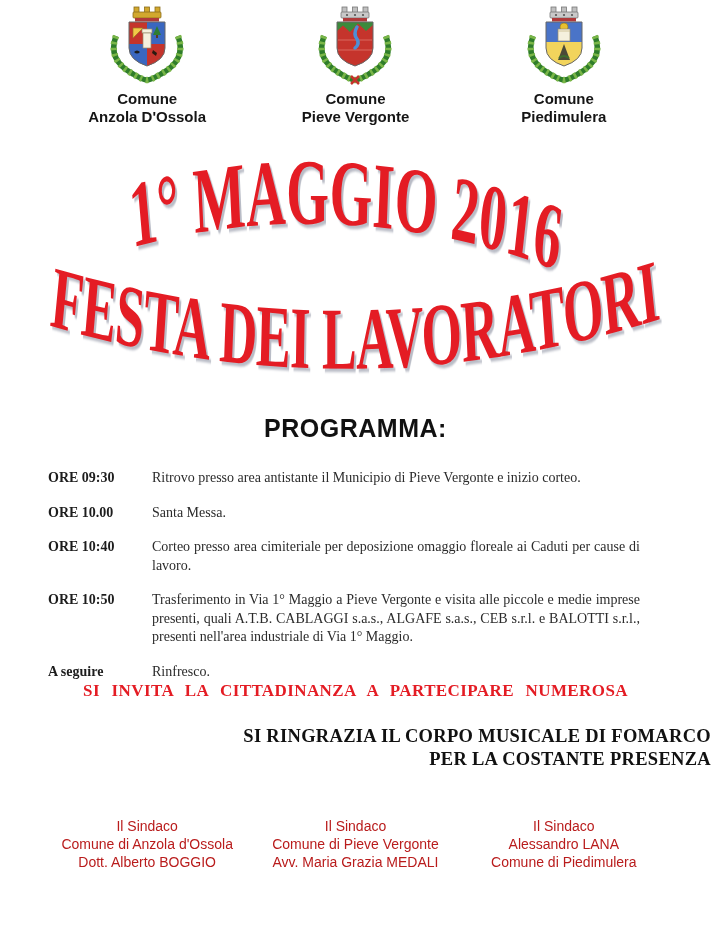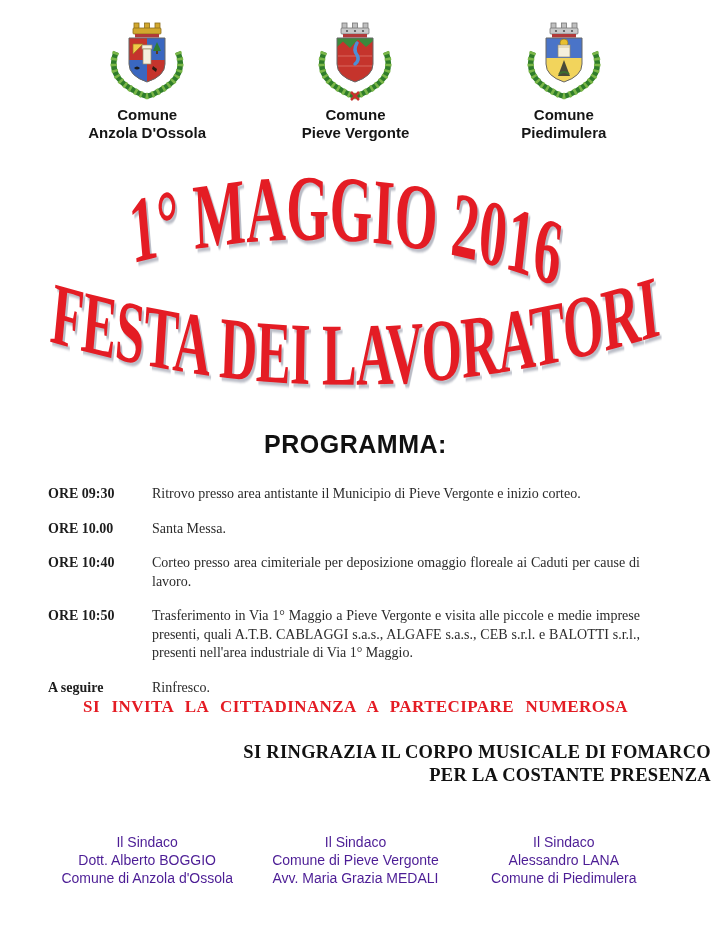--- a/index.html
+++ b/index.html
@@ -1,20 +1,20 @@
 <!DOCTYPE html>
 <html><head>
 <meta charset="utf-8">
 <style>
   html,body{margin:0;padding:0;}
   body{
     width:711px;height:927px;background:#ffffff;overflow:hidden;
     font-family:"Liberation Sans", sans-serif;color:#2b2b2b;
   }
-  .page{width:711px;height:710px;padding-top:16px;box-sizing:border-box;}
+  .page{width:711px;height:710px;box-sizing:border-box;}
 
   
   .communes{display:flex;margin:0 43px;}
   .commune-col{flex:1;display:flex;flex-direction:column;align-items:center;}
   .crest{width:90px;height:88px;display:block;}
   .commune-caption{margin-top:2px;text-align:center;font-weight:bold;
     font-size:15px;line-height:18px;color:#151515;}
 
   
   .wordart{display:block;margin:14px 0 0 25px;width:660px;height:248px;overflow:visible;}
@@ -49,21 +49,21 @@
 
   
   .thanks{
     margin-top:24px;text-align:right;color:#111;
     font-family:"Liberation Serif", serif;font-weight:bold;
     font-size:18.5px;line-height:23px;letter-spacing:0.3px;
   }
 
   
   .signatures{display:flex;margin:46px 43px 0;}
-  .sig-col{flex:1;text-align:center;font-size:14px;line-height:18px;color:#4c1d95;}
+  .sig-col{flex:1;text-align:center;font-size:14px;line-height:18px;color:#b91c1c;}
 </style>
 </head>
 <body>
 
 <div class="page">
 
   <div class="communes">
 
     <div class="commune-col">
       <svg class="crest" viewBox="0 0 90 88">
@@ -225,22 +225,22 @@
   <div class="invitation">SI INVITA LA CITTADINANZA A PARTECIPARE NUMEROSA</div>
 
   <div class="thanks">
     <div>SI RINGRAZIA IL CORPO MUSICALE DI FOMARCO</div>
     <div>PER LA COSTANTE PRESENZA</div>
   </div>
 
   <div class="signatures">
     <div class="sig-col">
       <div>Il Sindaco</div>
+      <div>Comune di Anzola d'Ossola</div>
       <div>Dott. Alberto BOGGIO</div>
-      <div>Comune di Anzola d'Ossola</div>
     </div>
     <div class="sig-col">
       <div>Il Sindaco</div>
       <div>Comune di Pieve Vergonte</div>
       <div>Avv. Maria Grazia MEDALI</div>
     </div>
     <div class="sig-col">
       <div>Il Sindaco</div>
       <div>Alessandro LANA</div>
       <div>Comune di Piedimulera</div>

